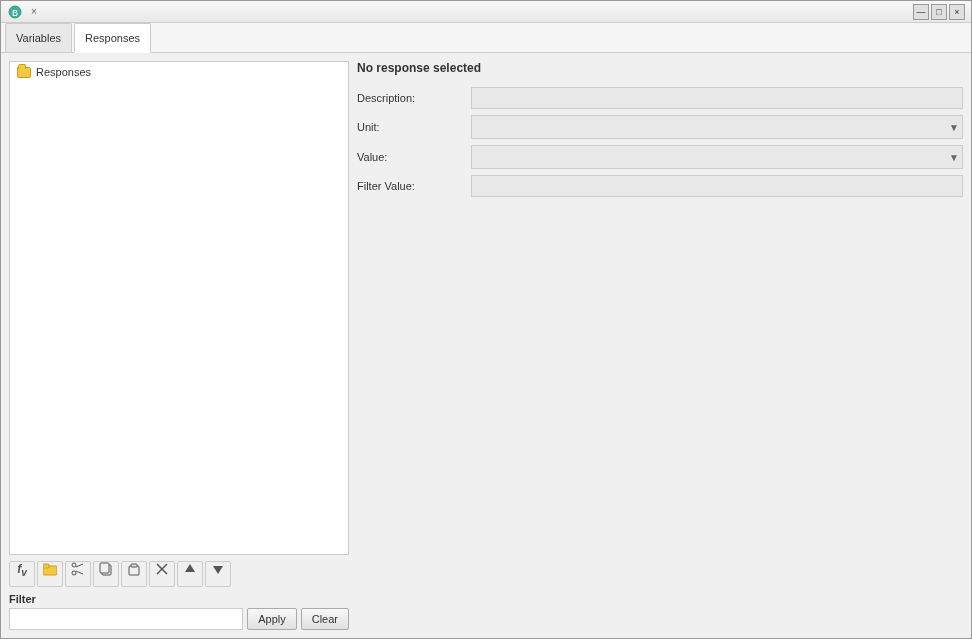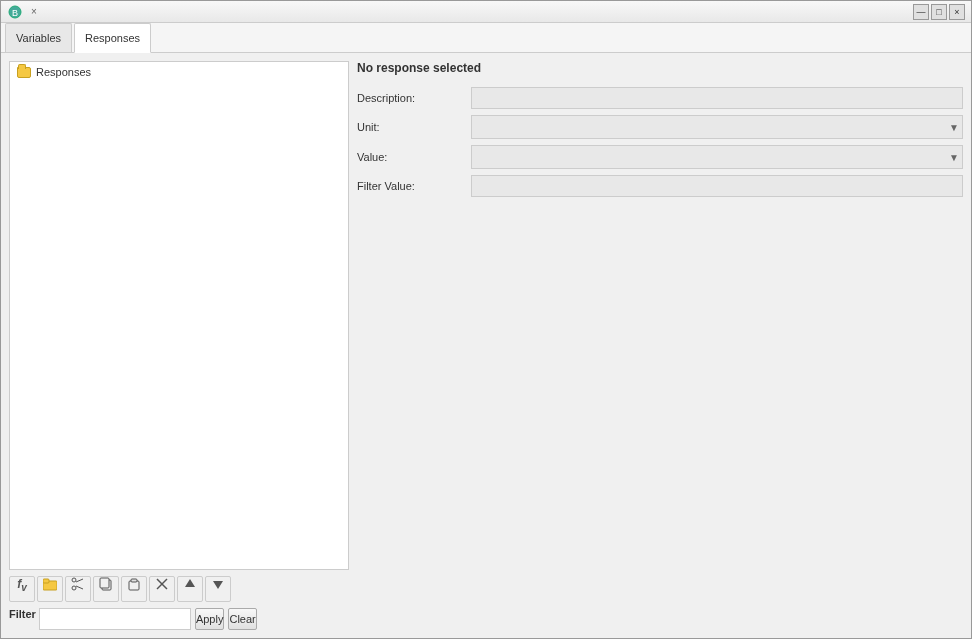--- a/index.html
+++ b/index.html
@@ -186,21 +186,21 @@
       border-radius: 2px;
     }
 
     .toolbar-btn svg {
       width: 14px;
       height: 14px;
     }
 
     .filter-section {
       display: flex;
-      flex-direction: row;
+      flex-direction: column;
       gap: 3px;
     }
 
     .filter-label {
       font-size: 11px;
       font-weight: bold;
       color: #333;
     }
 
     .filter-row {
@@ -214,21 +214,21 @@
       height: 22px;
       border: 1px solid #ccc;
       background: #fff;
       padding: 0 4px;
       font-size: 11px;
       outline: none;
     }
 
     .filter-btn {
       height: 22px;
-      padding: 0 0;
+      padding: 0 10px;
       border: 1px solid #aaa;
       background: linear-gradient(to bottom, #f8f8f8, #e0e0e0);
       font-size: 11px;
       cursor: pointer;
       color: #333;
       border-radius: 2px;
       text-align: center;
     }
 
     .right-panel {

